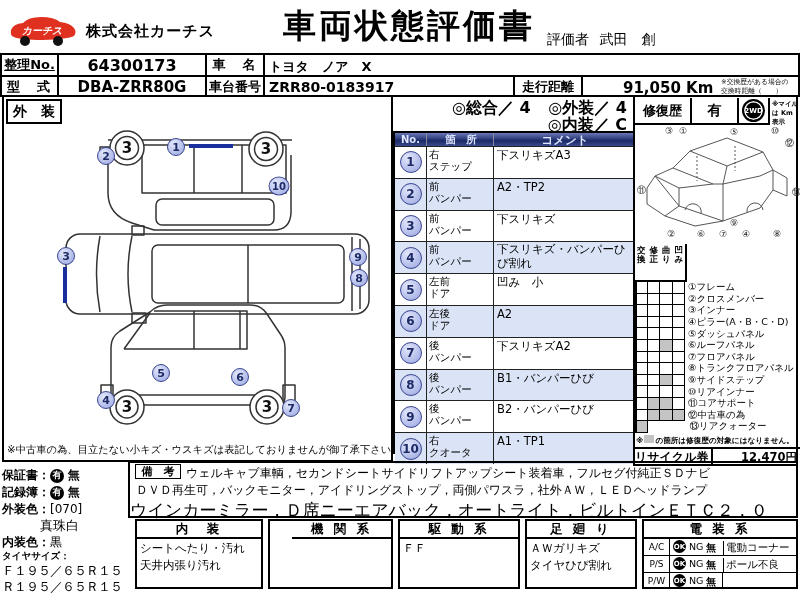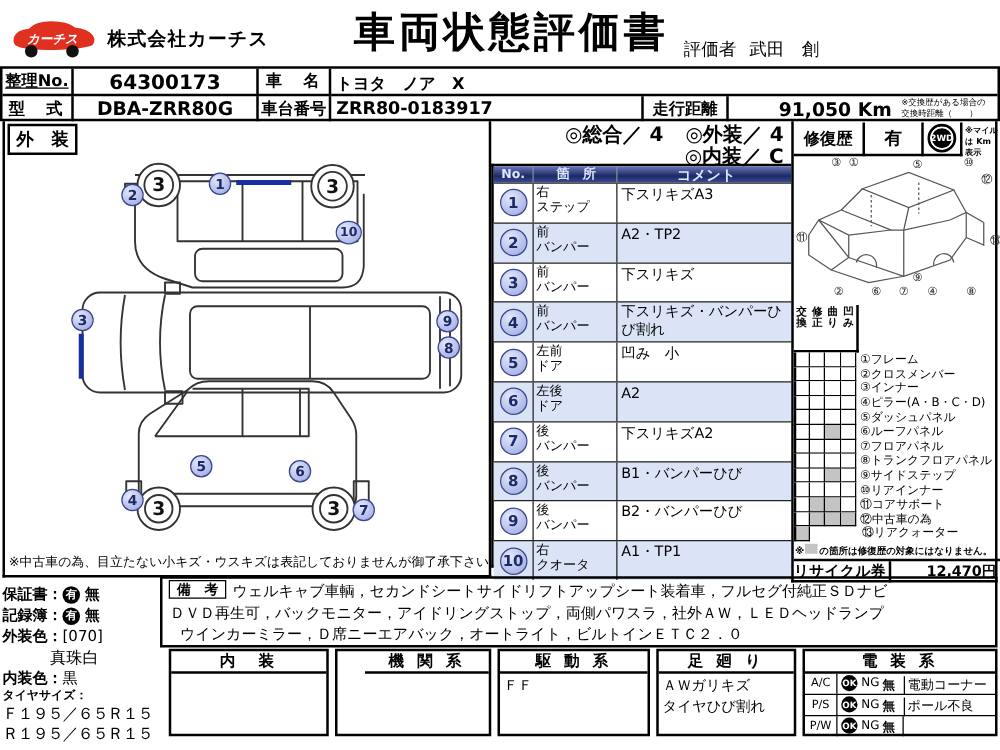--- a/index.html
+++ b/index.html
@@ -403,21 +403,21 @@
   <div class="ab" style="left:0;top:350px;width:165px;height:17px;border-top:2px solid #000;">
     <span class="ab" style="left:0;top:0;width:78px;height:17px;border-right:2px solid #000;font-weight:bold;font-size:12px;display:flex;align-items:center;">リサイクル券</span>
     <span class="ab" style="right:3px;top:1px;font-size:11.5px;font-weight:bold;">12,470円</span>
   </div>
 </div>
 
 <div class="ab" style="left:128px;top:461px;width:670px;height:57px;border:2px solid #000;">
   <div class="ab" style="left:5px;top:1px;width:46px;height:15px;border:1.5px solid #000;display:flex;align-items:center;justify-content:center;font-weight:bold;font-size:11px;">備　考</div>
   <div class="ab" style="left:56px;top:2px;font-size:12px;white-space:nowrap;">ウェルキャブ車輌，セカンドシートサイドリフトアップシート装着車，フルセグ付純正ＳＤナビ</div>
   <div class="ab" style="left:6px;top:19px;font-size:12px;white-space:nowrap;">ＤＶＤ再生可，バックモニター，アイドリングストップ，両側パワスラ，社外ＡＷ，ＬＥＤヘッドランプ</div>
-  <div class="ab" style="left:14px;top:36px;font-size:12px;white-space:nowrap;">ウインカーミラー，Ｄ席ニーエアバック，オートライト，ビルトインＥＴＣ２．０</div>
+  <div class="ab" style="left:0;top:36px;font-size:17px;white-space:nowrap;">ウインカーミラー，Ｄ席ニーエアバック，オートライト，ビルトインＥＴＣ２．０</div>
 </div>
 
 <div class="ab" style="left:2px;top:465px;width:126px;height:133px;font-size:12px;">
   <div class="ab" style="left:0;top:2px;white-space:nowrap;">
     <span style="font-weight:bold;">保証書：</span><span class="blackdot">有</span> <span style="font-weight:bold;">無</span>
   </div>
   <div class="ab" style="left:0;top:19px;white-space:nowrap;">
     <span style="font-weight:bold;">記録簿：</span><span class="blackdot">有</span> <span style="font-weight:bold;">無</span>
   </div>
   <div class="ab" style="left:0;top:36px;white-space:nowrap;">
@@ -427,20 +427,24 @@
   <div class="ab" style="left:0;top:69px;white-space:nowrap;">
     <span style="font-weight:bold;">内装色：</span><span>黒</span>
   </div>
   <div class="ab" style="left:0;top:85px;font-size:9.5px;font-weight:bold;">タイヤサイズ：</div>
   <div class="ab" style="left:0;top:97px;font-size:13px;letter-spacing:-1px;">Ｆ１９５／６５Ｒ１５</div>
   <div class="ab" style="left:0;top:113px;font-size:13px;letter-spacing:-1px;">Ｒ１９５／６５Ｒ１５</div>
 </div>
 
 <div class="ab btbl" style="left:135px;top:519px;width:128px;height:70px;">
   <div class="hd">内　装</div>
+  <div class="bd">
+      <div>シートへたり・汚れ</div>
+      <div>天井内張り汚れ</div>
+    </div>
 </div>
 <div class="ab btbl" style="left:268px;top:519px;width:125px;height:70px;padding-left:22px;">
   <div class="hd">機 関 系</div>
   <div class="bd"></div>
 </div>
 <div class="ab btbl" style="left:398px;top:519px;width:122px;height:70px;">
   <div class="hd">駆 動 系</div>
   <div class="bd">
       <div>ＦＦ</div>
     </div>

